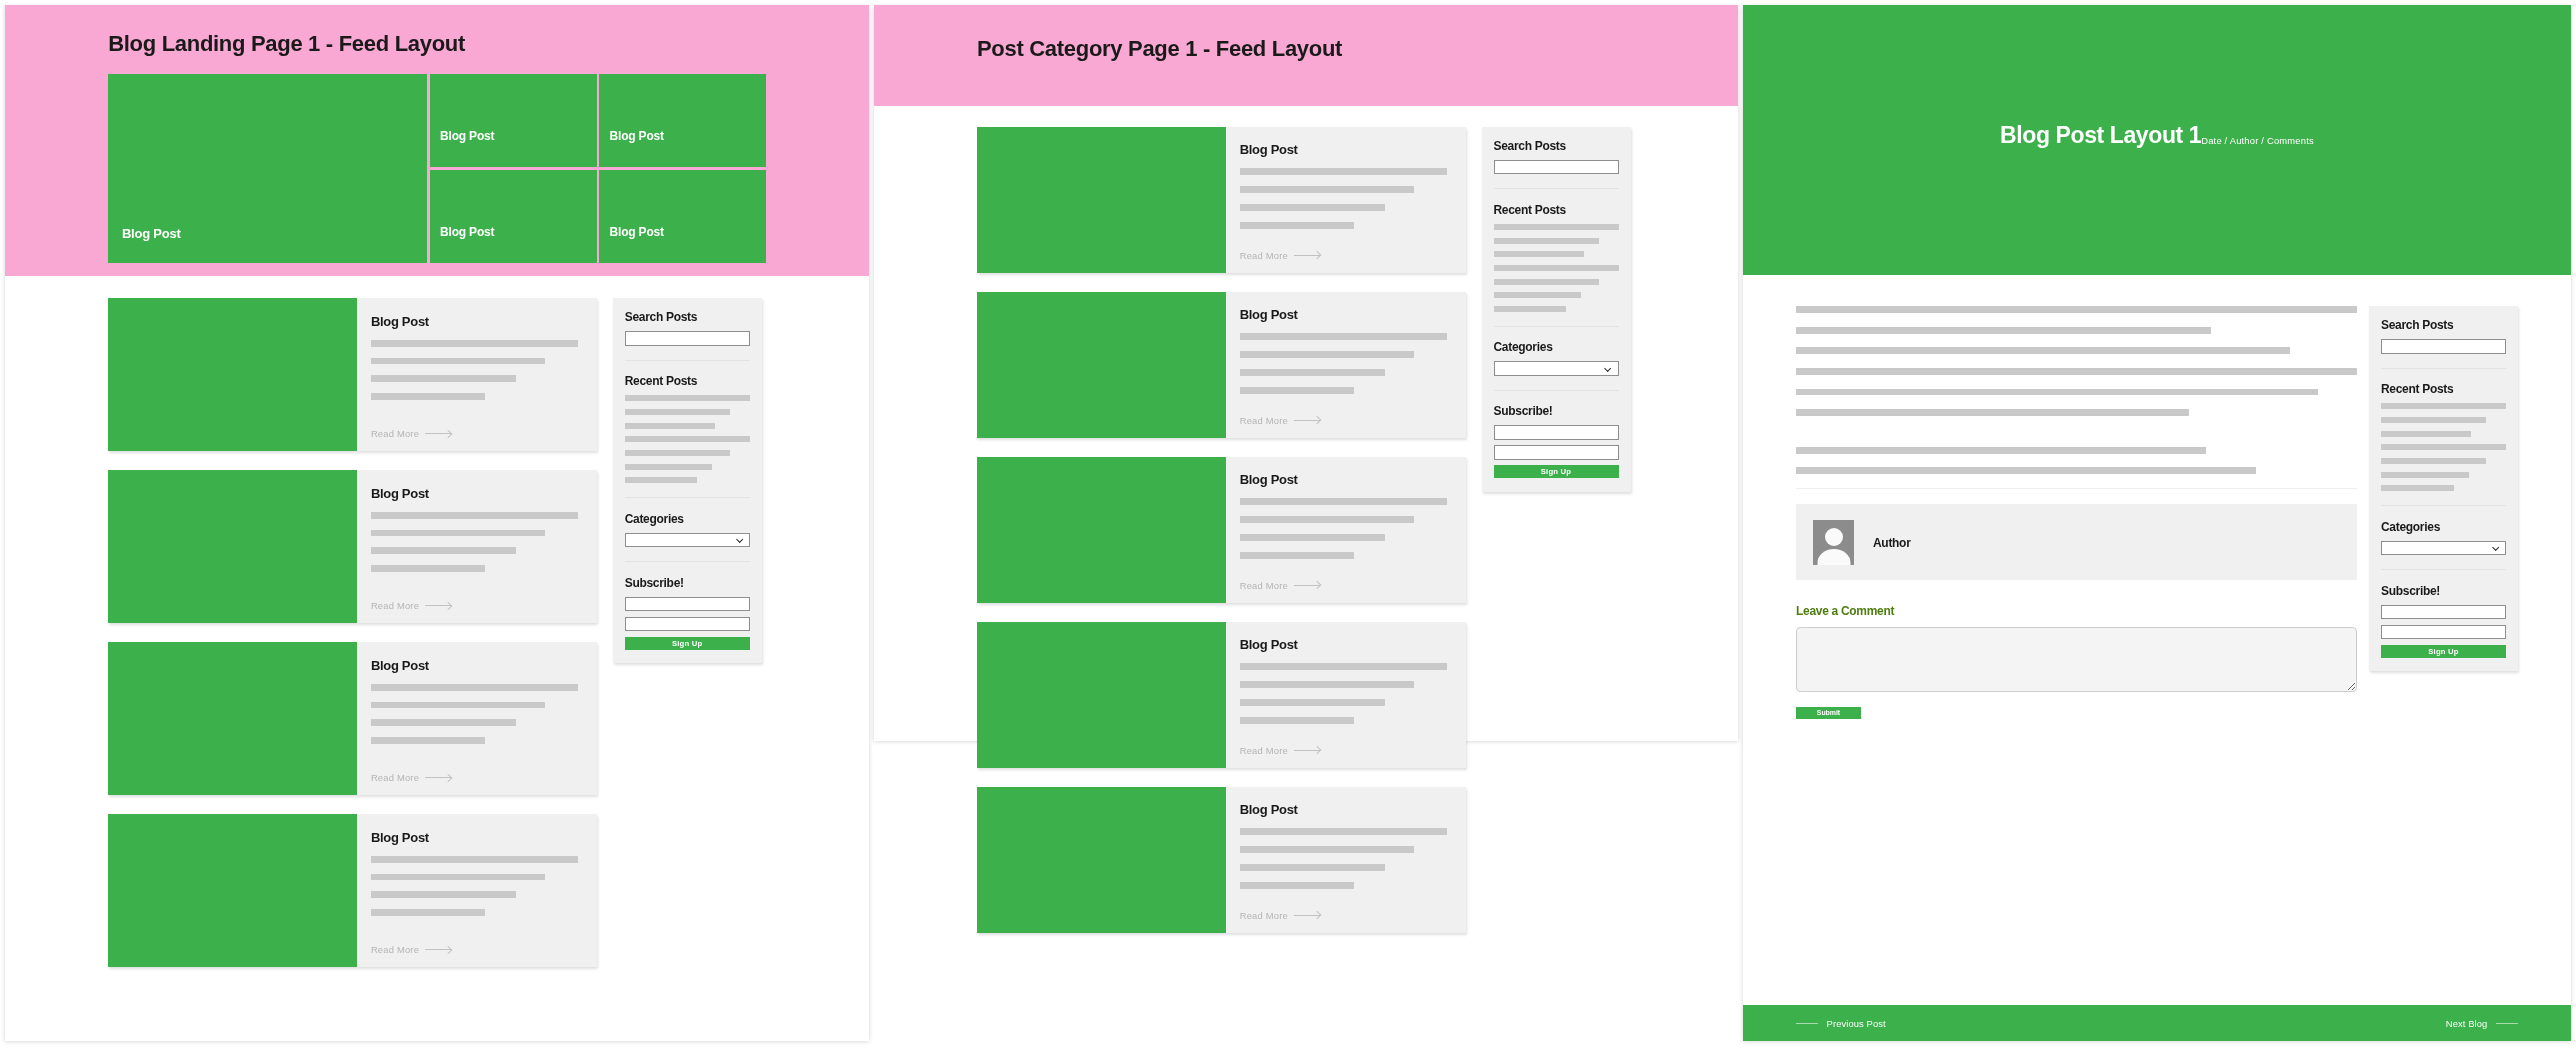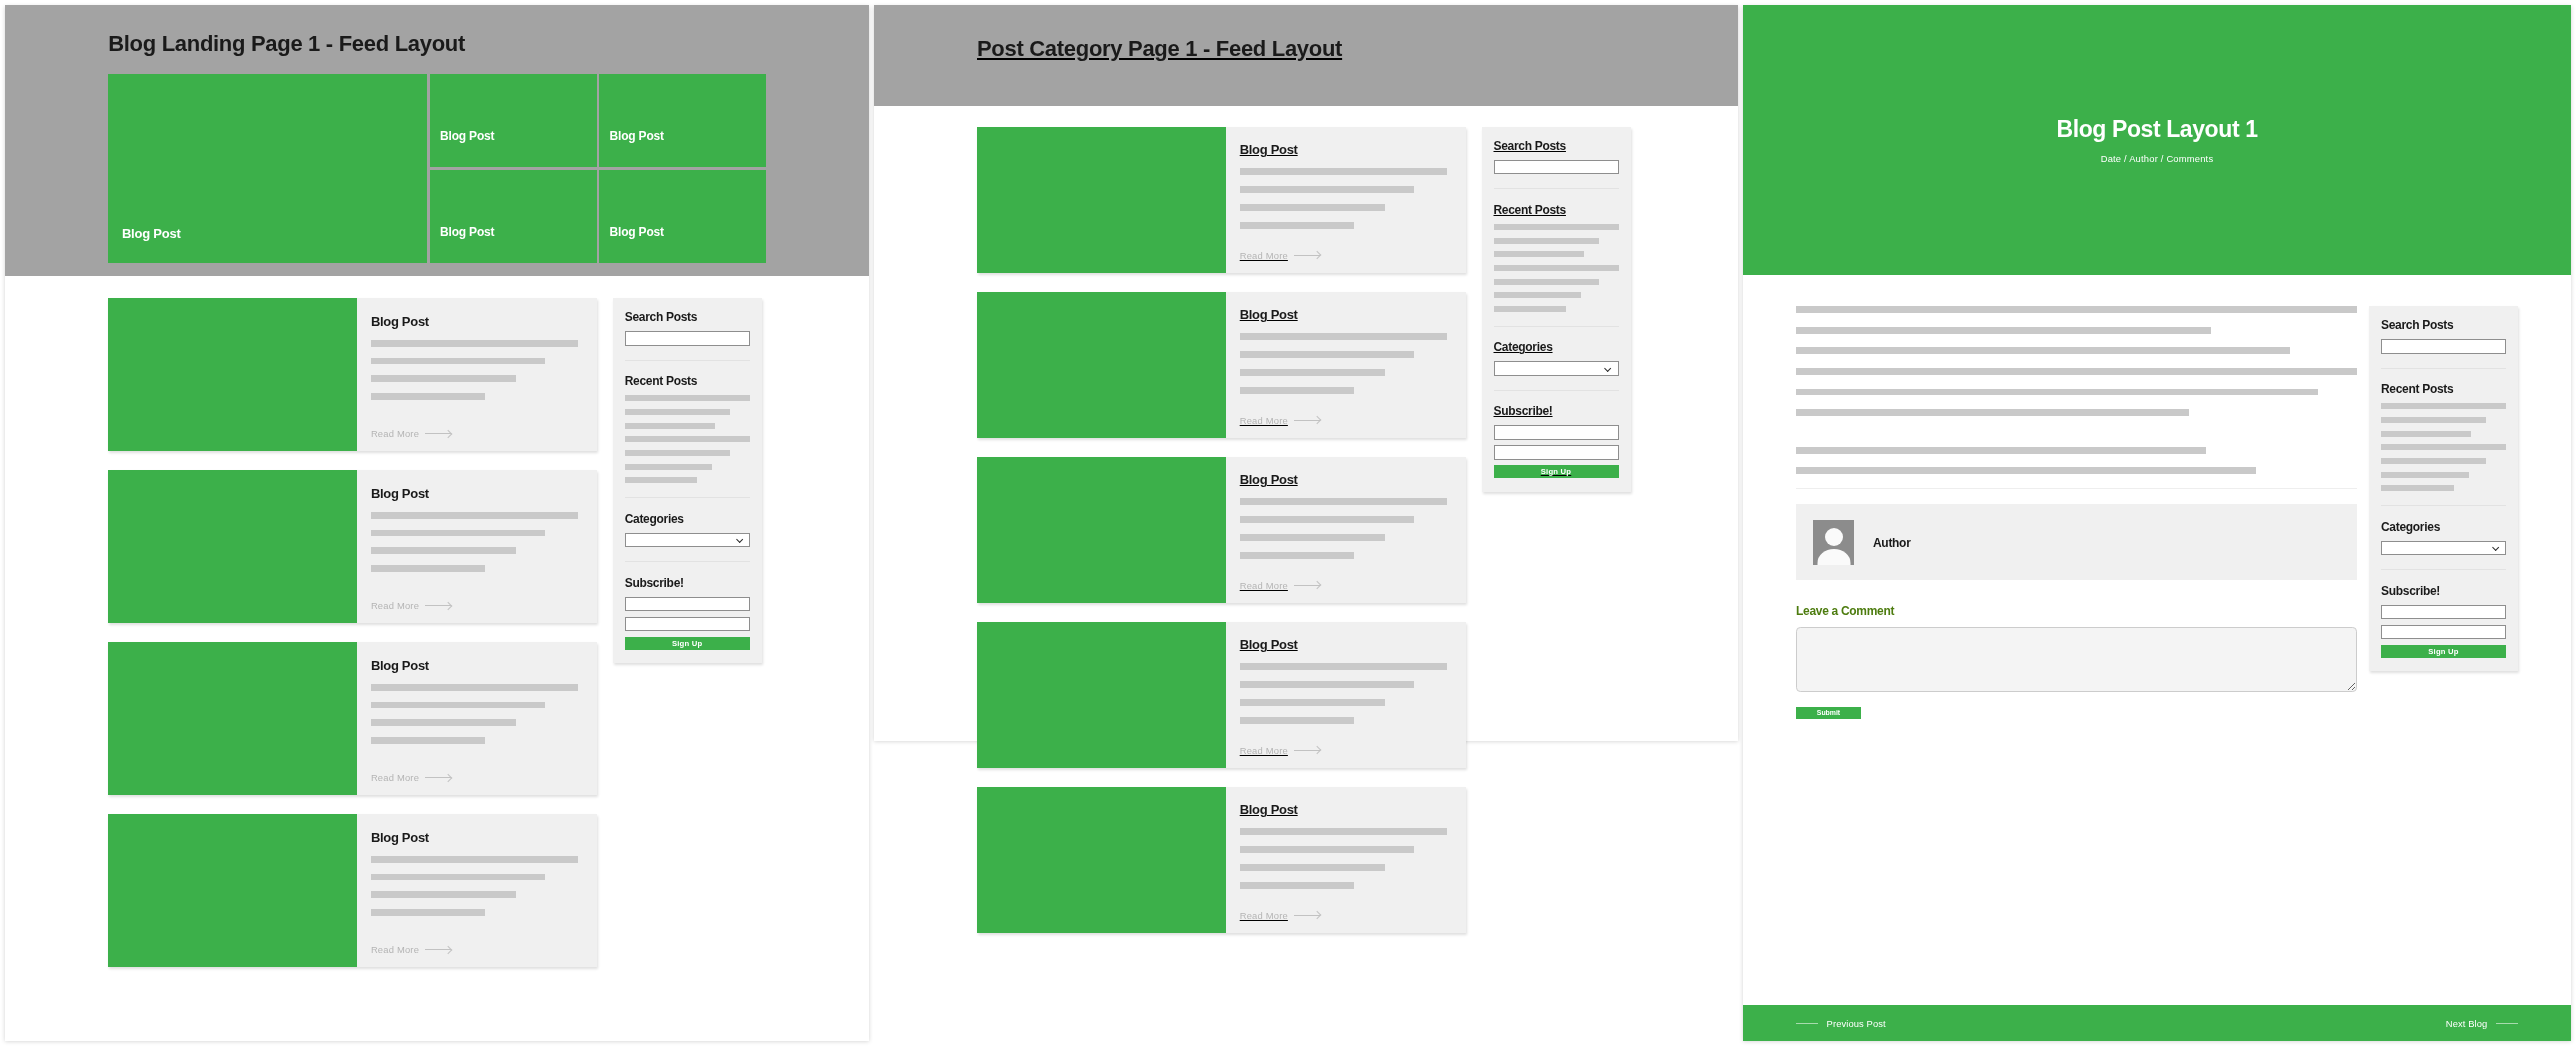--- a/index.html
+++ b/index.html
@@ -23,21 +23,21 @@
   .panel {
     position: absolute;
     background: #ffffff;
     box-shadow: 0 0.9px 4.3px rgba(0,0,0,0.18);
   }
 
   
   #panel-landing { left: 5.2px; top: 5.2px; width: 864px; height: 1036px; }
 
   .hero-band {
-    background: #a3a3a3;
+    background: #f9a8d4;
     padding: 26px 103px 20.6px 103px;
     height: 271px;
   }
   .hero-title {
     font-size: 22px;
     font-weight: 700;
     color: #1a1a1a;
     letter-spacing: -0.3px;
     margin-bottom: 17px;
   }
@@ -192,36 +192,35 @@
     font-weight: 700;
     display: flex;
     align-items: center;
     justify-content: center;
     letter-spacing: 0.2px;
     border: none;
     font-family: "Liberation Sans", sans-serif;
   }
 
   
-  #panel-category { left: 874px; top: 5.2px; width: 864px; height: 736px; text-decoration: underline; }
+  #panel-category { left: 874px; top: 5.2px; width: 864px; height: 736px; }
   #panel-category .hero-band {
     height: 101px;
     padding: 31px 103px 0 103px;
   }
   #panel-category .feed-area { padding-top: 20.6px; }
   #panel-category .feed-col { flex: 0 0 489px; }
   #panel-category .post-thumb { flex: 0 0 249px; min-height: 146px; }
 
   
   #panel-post { left: 1743px; top: 5.2px; width: 828px; height: 1036px; }
   .post-hero {
     background: #3cb04a;
     height: 270px;
     display: flex;
-    flex-direction: column;
     align-items: center;
     justify-content: center;
   }
   .post-hero-title {
     color: #ffffff;
     font-size: 23px;
     font-weight: 700;
     letter-spacing: -0.4px;
     margin-bottom: 10.3px;
   }

